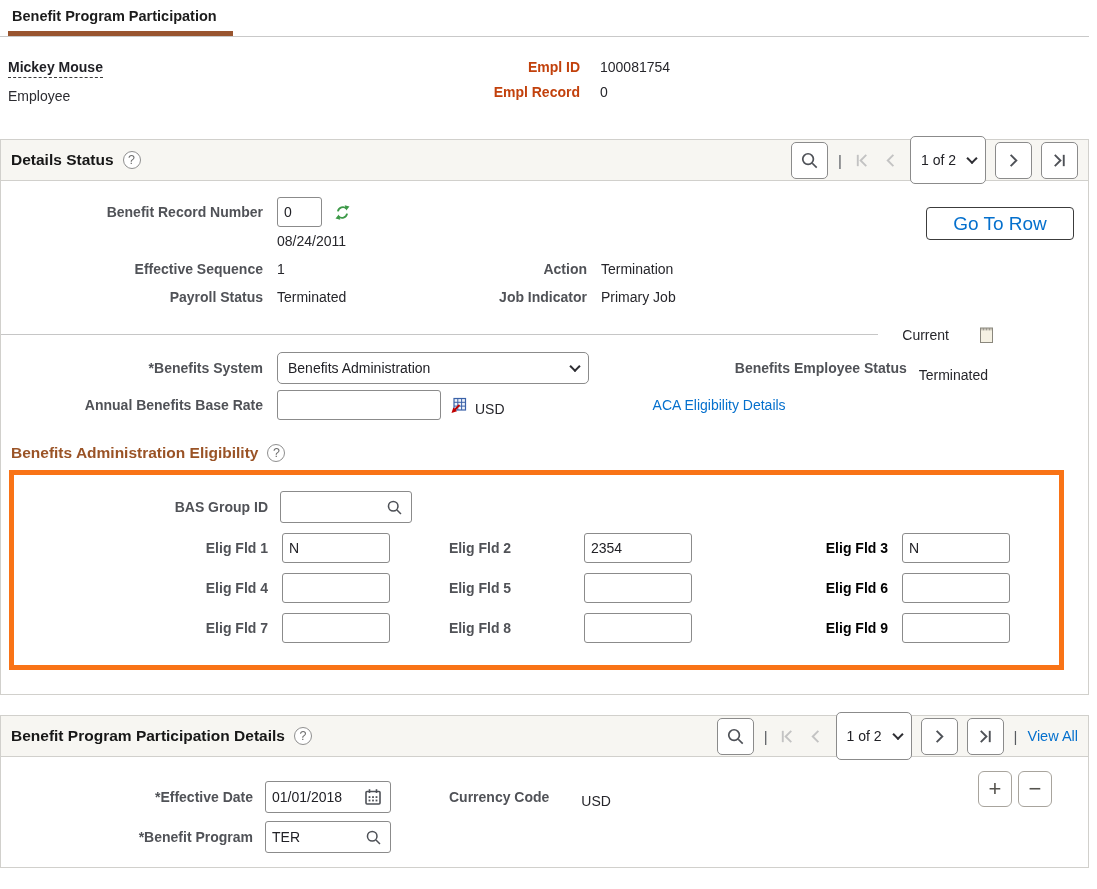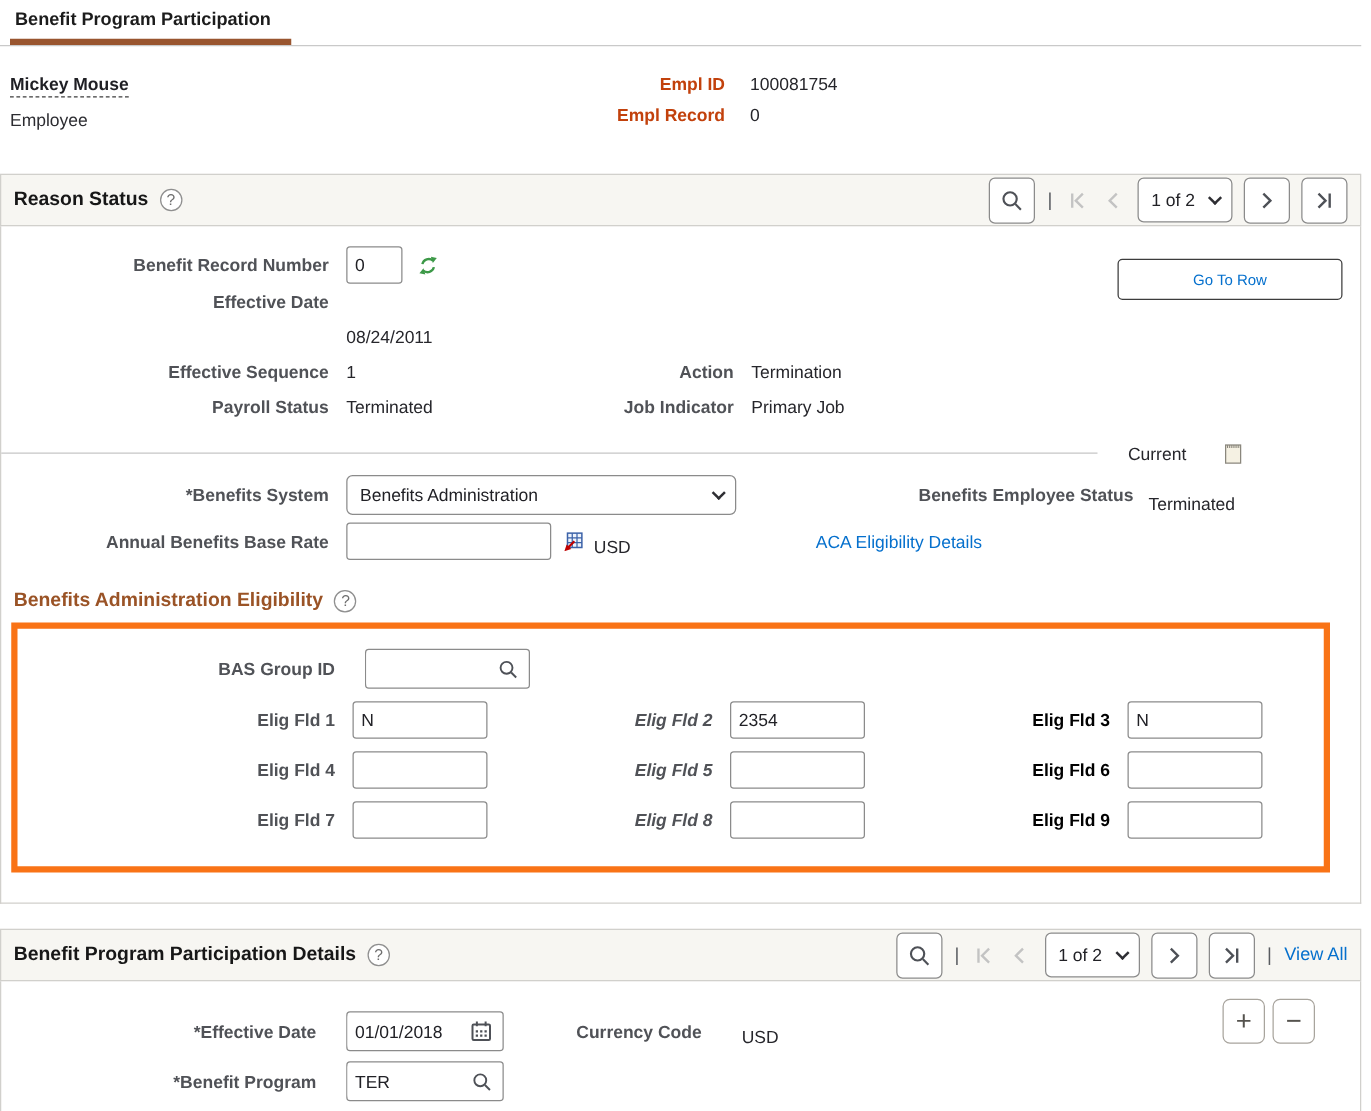--- a/index.html
+++ b/index.html
@@ -44,21 +44,21 @@
   }
   .nav { display:flex; align-items:center; gap:9px; }
   .icon-btn {
     width:37px; height:37px; background:#fff; border:1px solid #8b8b8b;
     border-radius:5px; display:flex; align-items:center; justify-content:center; cursor:pointer;
   }
   .ghost { border:none; background:transparent; width:20px; }
   .sep { color:#585b60; font-size:15px; padding:0 1px; }
   .select-wrap { position:relative; display:inline-block; }
   .select-wrap select {
-    appearance:none; -webkit-appearance:none; height:36px; background:#fff;
+    appearance:none; -webkit-appearance:none; height:48px; background:#fff;
     border:1px solid #8b8b8b; border-radius:5px; padding:0 28px 0 10px;
     font-family:inherit; font-size:14px; color:#212126;
   }
   .select-chev {
     position:absolute; right:10px; top:50%; width:8px; height:8px;
     border-right:2px solid #2e2e33; border-bottom:2px solid #2e2e33;
     transform:translateY(-70%) rotate(45deg); pointer-events:none;
   }
   .viewall { color:#0570cd; text-decoration:none; font-size:14.5px; cursor:pointer; }
 
@@ -74,47 +74,47 @@
   .valw { margin-left:14px; color:#26262b; width:200px; }
   .val-indent { margin-left:276px; color:#26262b; }
   input[type="text"] {
     height:30px; border:1px solid #8b8b8b; border-radius:3px; padding:0 6px;
     font-family:inherit; font-size:14px; color:#212126; background:#fff;
   }
   .in-sm { width:45px; }
   .in-md { width:108px; }
   .in-rate { width:164px; }
   .goto-btn {
-    position:absolute; right:14px; top:26px; width:180px; height:33px;
+    position:absolute; right:14px; top:26px; width:148px; height:33px;
     background:#fff; border:1px solid #3c3c3c; border-radius:4px;
-    color:#0570cd; font-size:12px; font-family:inherit; cursor:pointer;
+    color:#0570cd; font-size:19px; font-family:inherit; cursor:pointer;
   }
   .divider-row { display:flex; align-items:center; margin-top:14px; padding-right:94px; }
   .divider { flex:1; height:1px; background:#c6c6c6; margin-right:24px; }
   .current-txt { color:#26262b; margin-right:30px; }
   .bes-row { margin-top:8px; padding-right:100px; }
   .spacer { flex:1; }
   .bes-lbl { font-weight:700; color:#505257; }
   .bes-val { margin-left:12px; transform:translateY(7px); }
   .rate-row { margin-top:6px; }
   .usd { margin-left:8px; transform:translateY(4px); }
   .aca-link { margin-left:148px; color:#0570cd; text-decoration:none; cursor:pointer; }
   .ico { display:inline-flex; align-items:center; justify-content:center; }
   .ml10 { margin-left:10px; } .ml12 { margin-left:12px; }
 
   
   .sub-title-row { display:flex; align-items:center; margin:24px 0 8px 10px; }
   .sub-title { font-weight:700; font-size:15.5px; color:#9a5326; }
   .sub-box { border:5px solid #f97316; margin:0 24px 0 8px; padding:16px 0 22px 0; }
   .lblA { flex:0 0 254px; text-align:right; font-weight:700; color:#505257; }
-  .lblB { flex:0 0 180px; text-align:right; font-weight:700; color:#505257;font-style:italic; }
+  .lblB { flex:0 0 180px; text-align:center; font-weight:700; color:#505257; }
   .lblC { flex:0 0 196px; text-align:right; font-weight:700; color:#000000; }
   .search-wrap {
     display:inline-flex; align-items:center; height:32px; border:1px solid #8b8b8b;
-    border-radius:3px; background:#fff; margin-left:24px;justify-content:space-between;
+    border-radius:3px; background:#fff; margin-left:12px;justify-content:space-between;
   }
   .search-wrap input { border:none; height:28px; width:96px; outline:none; }
   .search-wrap .sbtn { border:none; background:transparent; width:34px; cursor:pointer; display:flex; align-items:center; justify-content:center; }
   .elig-row { margin-top:10px; }
 
   
   .details-gap { height:20px; }
   .section-body2 { border:1px solid #d1d0cc; border-top:none; position:relative; padding:24px 0 14px 0; }
   .lblD { flex:0 0 252px; text-align:right; font-weight:700; color:#505257; }
   .cc-lbl { margin-left:58px; font-weight:700; color:#505257; }
@@ -150,21 +150,21 @@
       </div>
       <div class="emp-row">
         <span class="emp-label">Empl Record</span>
         <span class="emp-value">0</span>
       </div>
     </div>
   </div>
 
   <div class="section-bar">
     <div class="bar-title-wrap">
-      <span class="bar-title">Reason Status</span>
+      <span class="bar-title">Details Status</span>
       <span class="help">?</span>
     </div>
     <div class="nav">
       <button class="icon-btn">
         <span class="ico">
           <svg width="19" height="19" viewBox="0 0 20 20">
               <circle cx="8.5" cy="8.5" r="5.6" fill="none" stroke="#4e5157" stroke-width="1.8"></circle>
               <line x1="12.9" y1="12.9" x2="17.6" y2="17.6" stroke="#4e5157" stroke-width="1.8"></line>
             </svg>
         </span>
@@ -214,23 +214,20 @@
       <span class="ico ml12">
         <svg width="17" height="17" viewBox="0 0 20 20">
             <path d="M4.6 8.6 A6 6 0 0 1 14.6 5.4" fill="none" stroke="#3d9948" stroke-width="2.2"></path>
             <polygon points="12.6,1.6 18.2,2.8 14.4,7.6" fill="#3d9948"></polygon>
             <path d="M15.4 11.4 A6 6 0 0 1 5.4 14.6" fill="none" stroke="#3d9948" stroke-width="2.2"></path>
             <polygon points="7.4,18.4 1.8,17.2 5.6,12.4" fill="#3d9948"></polygon>
           </svg>
       </span>
     </div>
 
-    <div class="fr">
-      <span class="lbl">Effective Date</span>
-    </div>
     <div class="fr">
       <span class="val-indent">08/24/2011</span>
     </div>
 
     <div class="fr">
       <span class="lbl">Effective Sequence</span>
       <span class="valw">1</span>
       <span class="lbl2">Action</span>
       <span class="val">Termination</span>
     </div>

